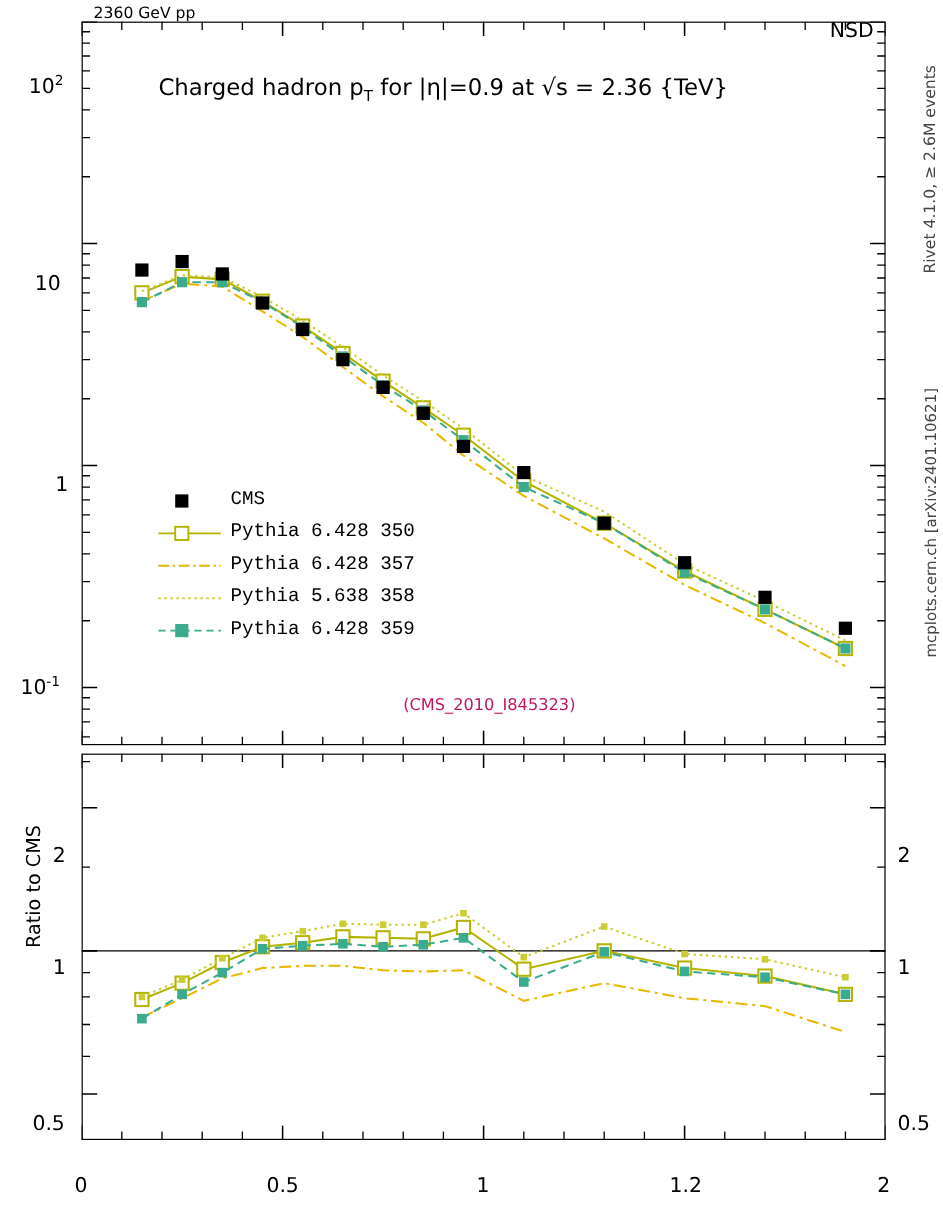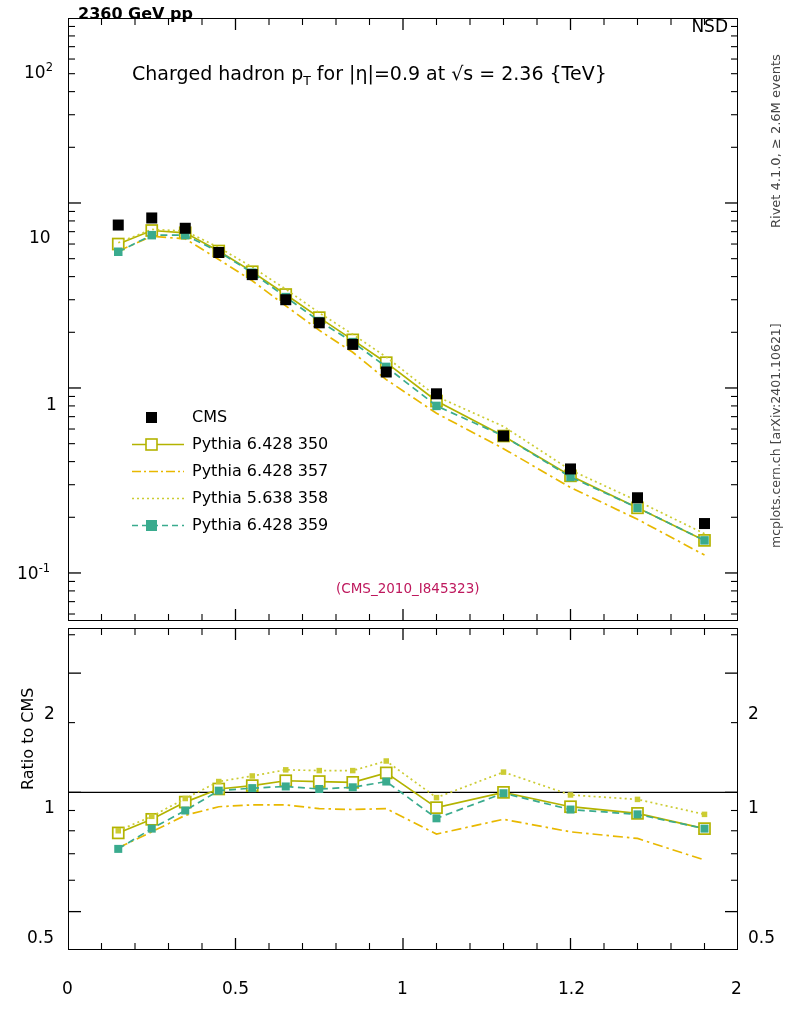--- a/index.html
+++ b/index.html
@@ -19,22 +19,21 @@
     position: absolute;
     left: 0; top: 0;
     width: 786px;
     height: 1024px;
   }
   .abs { position: absolute; }
 
   
   .hdr-left {
     left: 78px; top: 4px;
-    font-size: 16px;
-    font-weight: bold;
+    font-size: 13px;
   }
   .hdr-right {
     right: 58px; top: 16px;
     font-size: 17px;
   }
 
   
   .rot {
     transform-origin: 0 0;
     transform: rotate(-90deg);
@@ -106,20 +105,21 @@
   }
   .leg-sym {
     position: absolute;
     left: 0; top: 0;
     width: 56px; height: 27px;
   }
   .leg-txt {
     position: absolute;
     left: 62px;
     top: 3px;
+    font-family: Liberation Mono, monospace;
   }
 
   
   .ratio-ylabel {
     left: 18px; top: 790px;
     transform-origin: 0 0;
     transform: rotate(-90deg);
     font-size: 16px;
     white-space: nowrap;
   }

